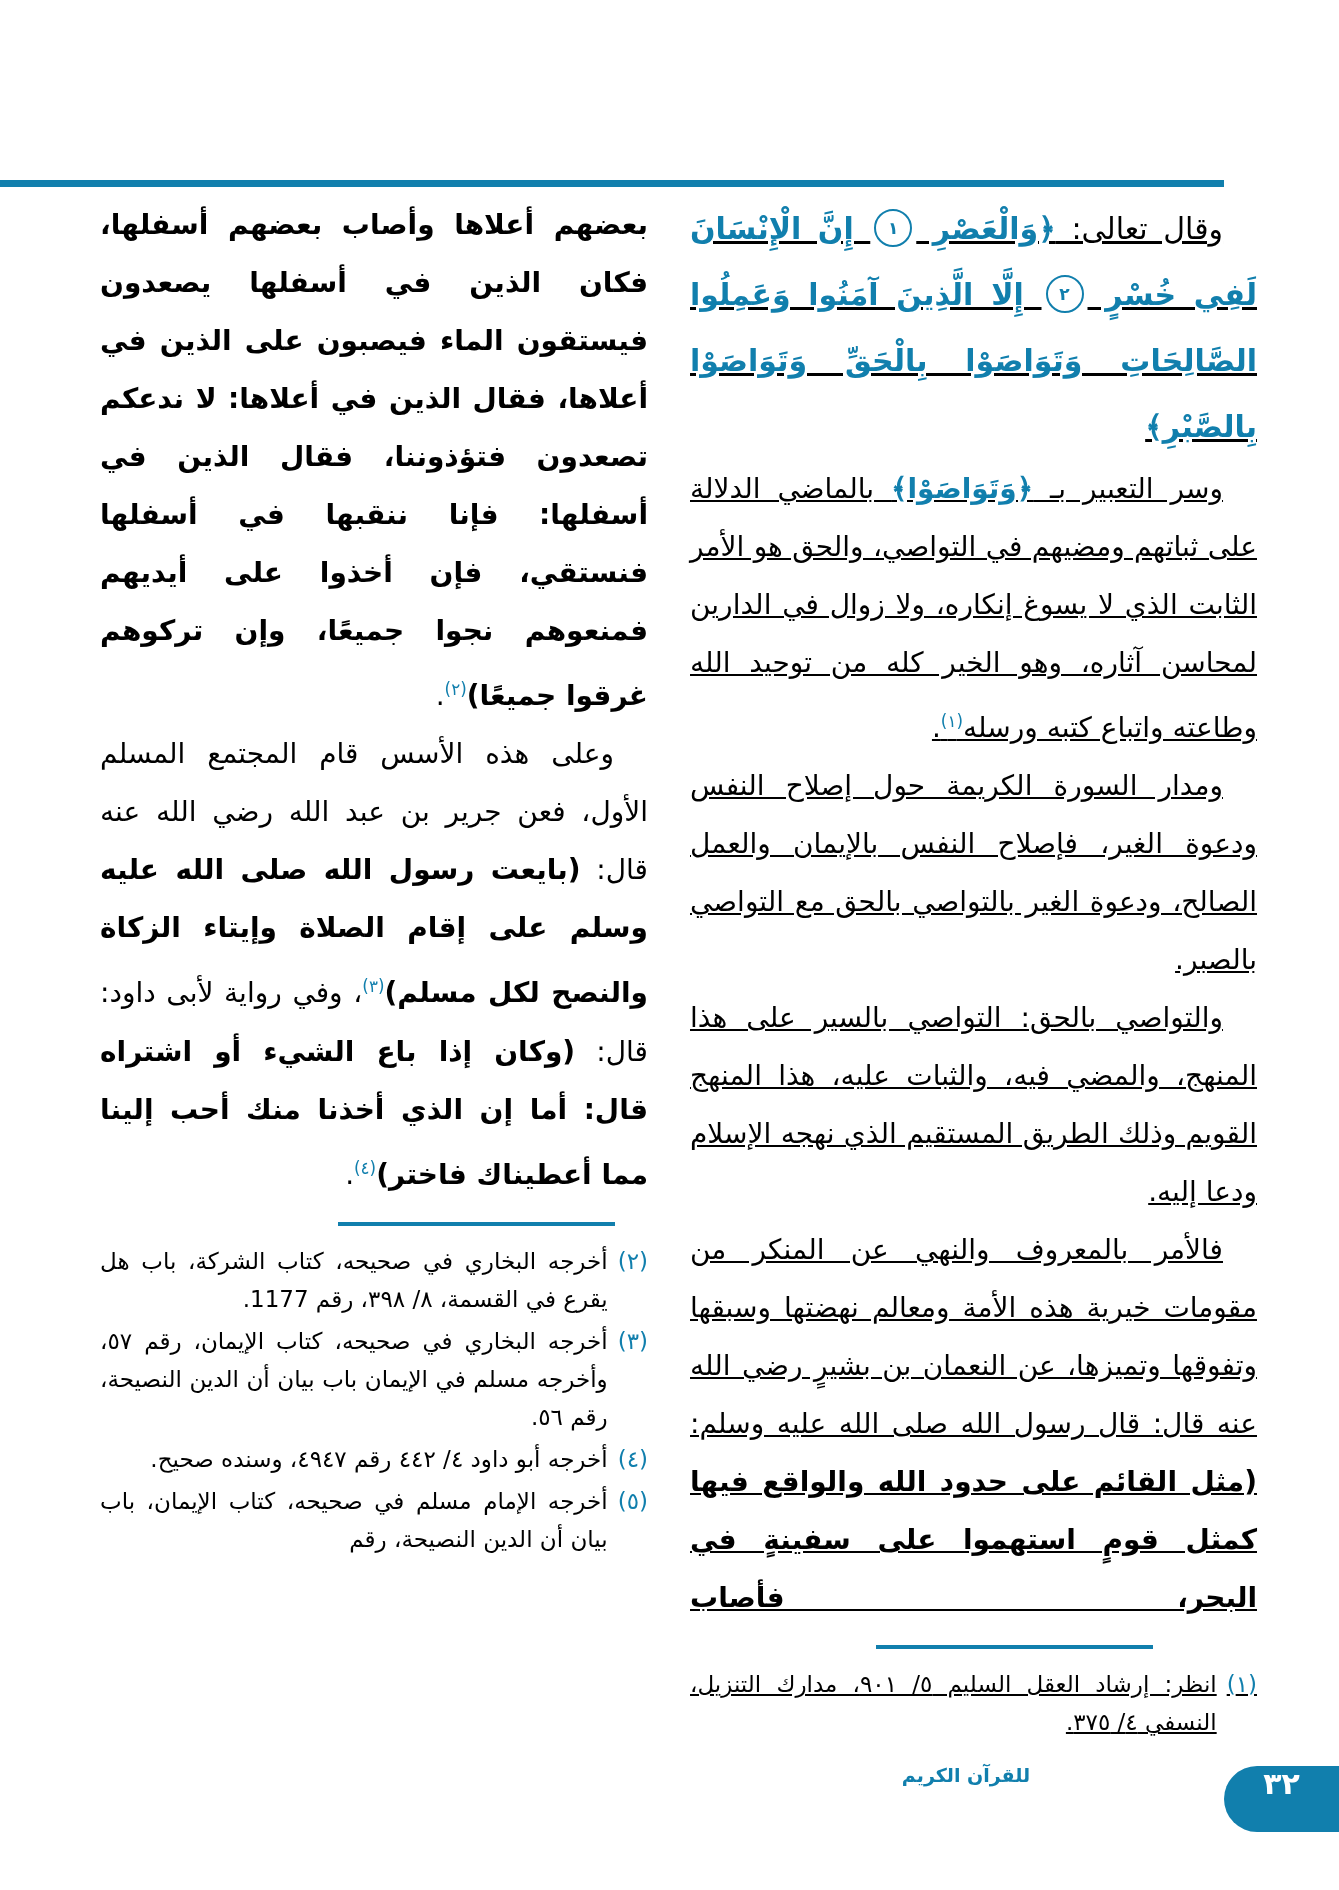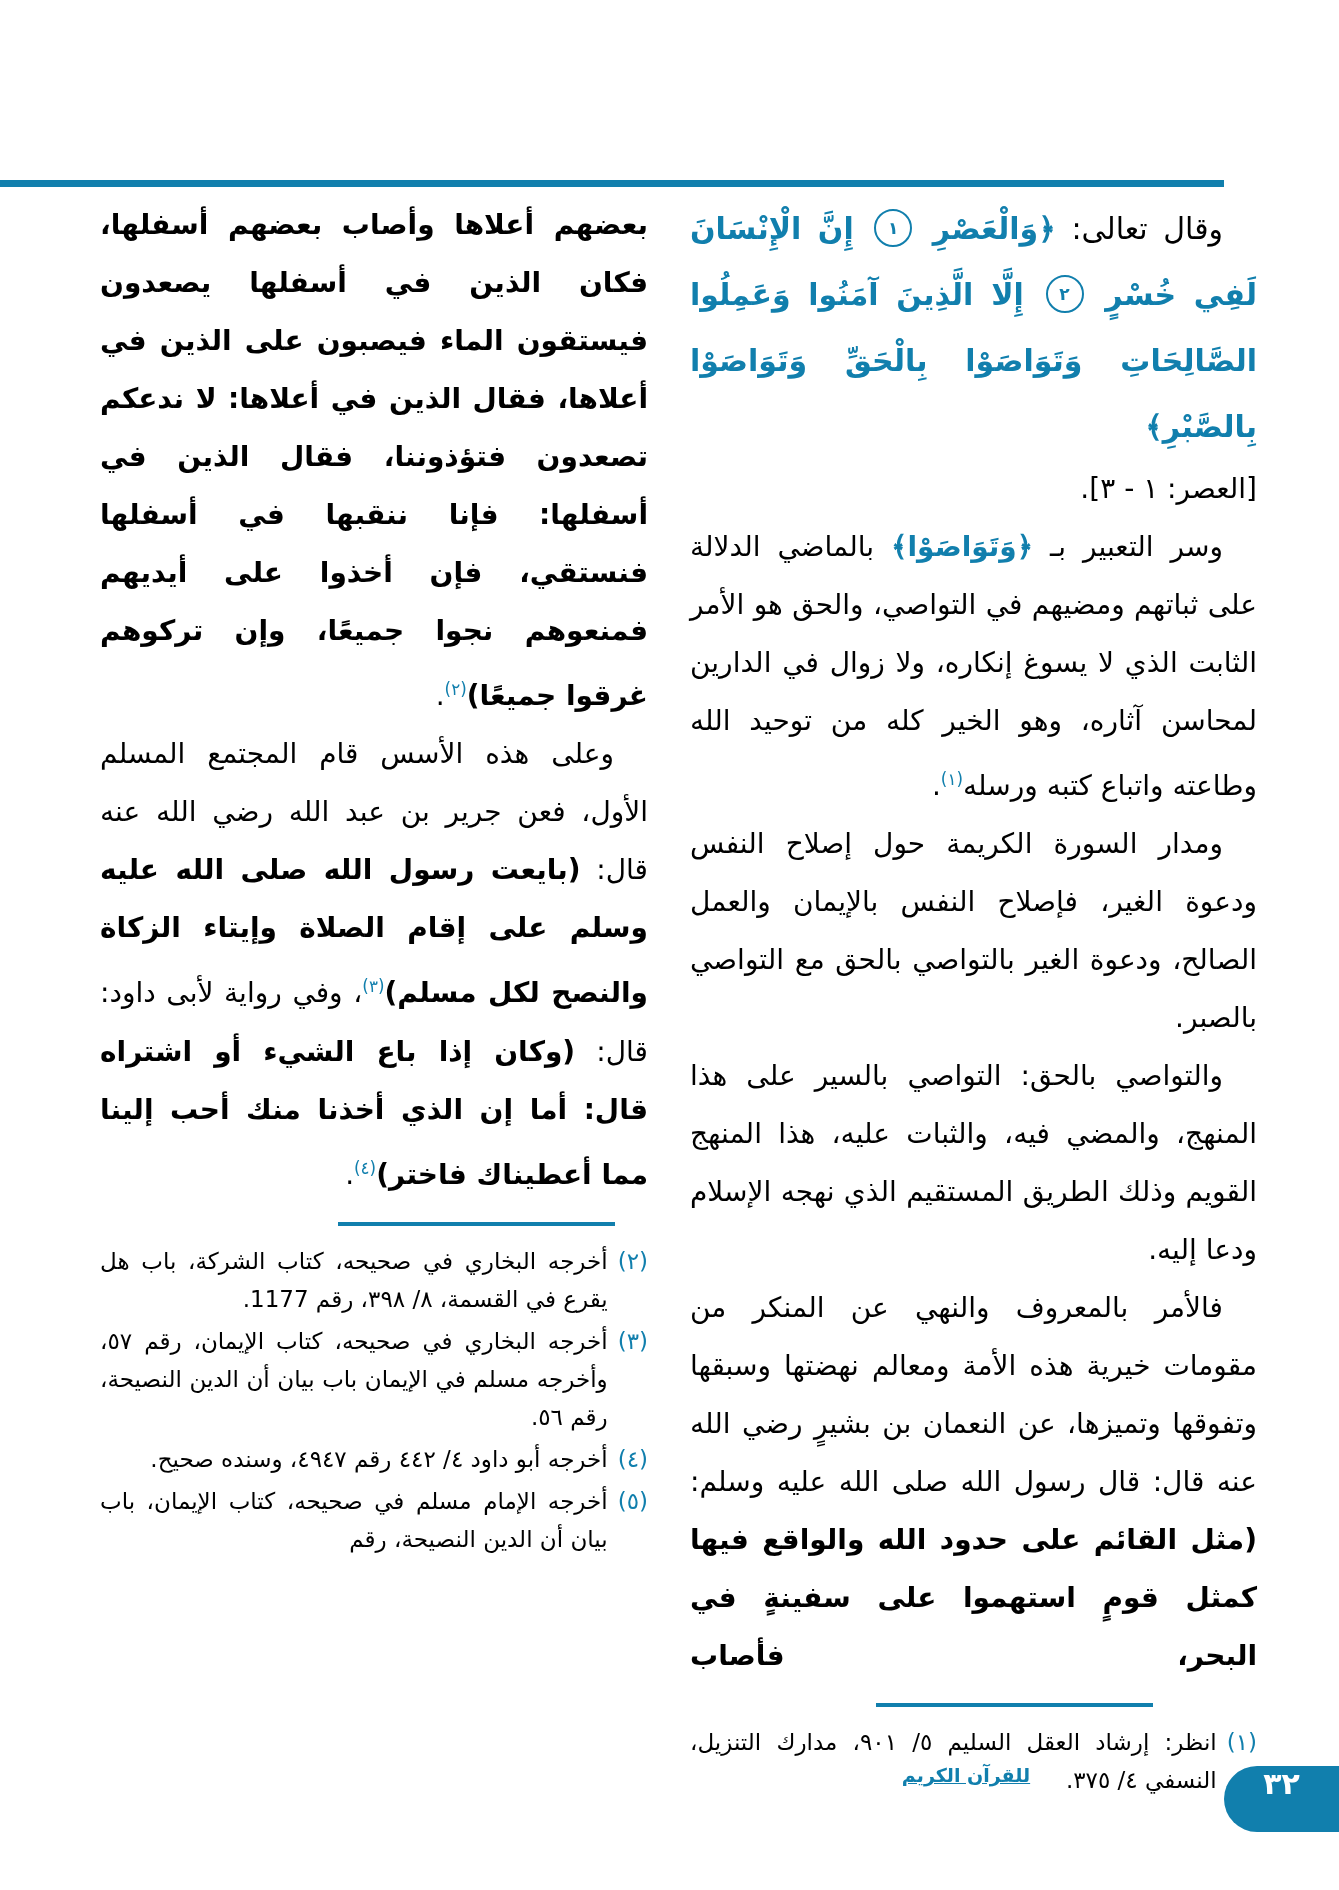--- a/index.html
+++ b/index.html
@@ -25,21 +25,21 @@
   .header-rule {
     position: absolute; top: 180px; left: 0;
     width: 1224px; height: 7px;
     background: var(--accent);
   }
   
   .col {
     position: absolute; top: 196px;
     text-align: justify;
   }
-  .col-right { right: 82px;  width: 567px; }
+  .col-right { right: 82px;  width: 567px; text-decoration: underline; }
   .col-left  { left: 100px;  width: 548px; }
   .para {
     margin: 0;
     font-size: 28px;
     line-height: 58px;
     text-align: justify;
   }
   .indent { text-indent: 34px; }
   .quran-para { font-size: 30px; line-height: 66px; }
   .cite { text-align: right; }
@@ -79,41 +79,40 @@
   }
   .fn-marker { color: var(--accent); white-space: nowrap; flex: 0 0 auto; }
   .fn-text { flex: 1; text-align: justify; }
   
   .footer-logo {
     position: absolute; top: 1762px; right: 158px;
     width: 430px; text-align: center;
     color: var(--accent);
   }
   .footer-logo-main { font-size: 38px; font-weight: bold; line-height: 1.15; }
-  .footer-logo-sub  { font-size: 19px; font-weight: bold; margin-top: 2px; text-decoration: underline; }
+  .footer-logo-sub  { font-size: 19px; font-weight: bold; margin-top: 2px; }
   .page-badge {
     position: absolute; top: 1766px; right: 0;
     width: 115px; height: 66px;
     background: var(--accent);
     border-radius: 40px 0 0 40px;
     color: #ffffff;
     display: flex; justify-content: center;
     font-size: 30px; font-weight: bold;
   }
 </style>
 </head>
 <body>
 
 <div class="page">
 
   <div class="header-rule"></div>
 
   <div class="col col-right">
     <p class="para quran-para indent"><span class="seg-n">وقال تعالى: </span><span class="seg-q">﴿وَالْعَصْرِ </span><span class="seg-aya">١</span><span class="seg-q"> إِنَّ الْإِنْسَانَ لَفِي خُسْرٍ </span><span class="seg-aya">٢</span><span class="seg-q"> إِلَّا الَّذِينَ آمَنُوا وَعَمِلُوا الصَّالِحَاتِ وَتَوَاصَوْا بِالْحَقِّ وَتَوَاصَوْا بِالصَّبْرِ﴾</span></p>
-    <p class="para cite"><span class="seg-n">[العصر: ١ - ٣].</span></p>
     <p class="para indent"><span class="seg-n">وسر التعبير بـ </span><span class="seg-q">﴿وَتَوَاصَوْا﴾</span><span class="seg-n"> بالماضي الدلالة على ثباتهم ومضيهم في التواصي، والحق هو الأمر الثابت الذي لا يسوغ إنكاره، ولا زوال في الدارين لمحاسن آثاره، وهو الخير كله من توحيد الله وطاعته واتباع كتبه ورسله</span><span class="seg-f">(١)</span><span class="seg-n">.</span></p>
     <p class="para indent"><span class="seg-n">ومدار السورة الكريمة حول إصلاح النفس ودعوة الغير، فإصلاح النفس بالإيمان والعمل الصالح، ودعوة الغير بالتواصي بالحق مع التواصي بالصبر.</span></p>
     <p class="para indent"><span class="seg-n">والتواصي بالحق: التواصي بالسير على هذا المنهج، والمضي فيه، والثبات عليه، هذا المنهج القويم وذلك الطريق المستقيم الذي نهجه الإسلام ودعا إليه.</span></p>
     <p class="para indent justify-last"><span class="seg-n">فالأمر بالمعروف والنهي عن المنكر من مقومات خيرية هذه الأمة ومعالم نهضتها وسبقها وتفوقها وتميزها، عن النعمان بن بشيرٍ رضي الله عنه قال: قال رسول الله صلى الله عليه وسلم: </span><span class="seg-b">(مثل القائم على حدود الله والواقع فيها كمثل قومٍ استهموا على سفينةٍ في البحر، فأصاب</span></p>
 
     <div class="fn-sep"></div>
     <div class="footnote">
       <span class="fn-marker">(١)</span>
       <span class="fn-text">انظر: إرشاد العقل السليم ٥/ ٩٠١، مدارك التنزيل، النسفي ٤/ ٣٧٥.</span>
     </div>

